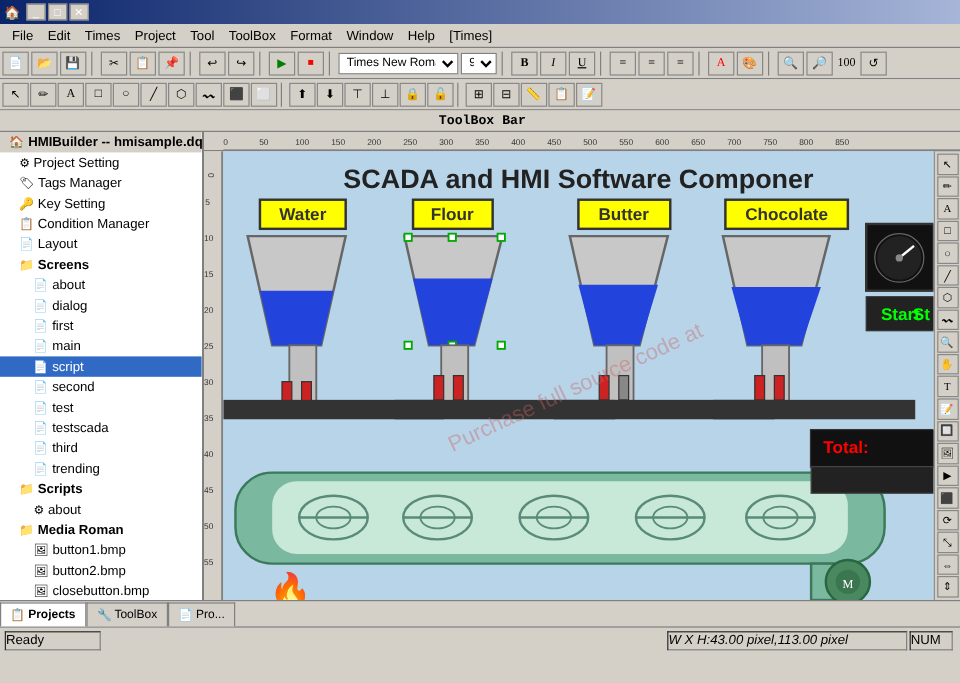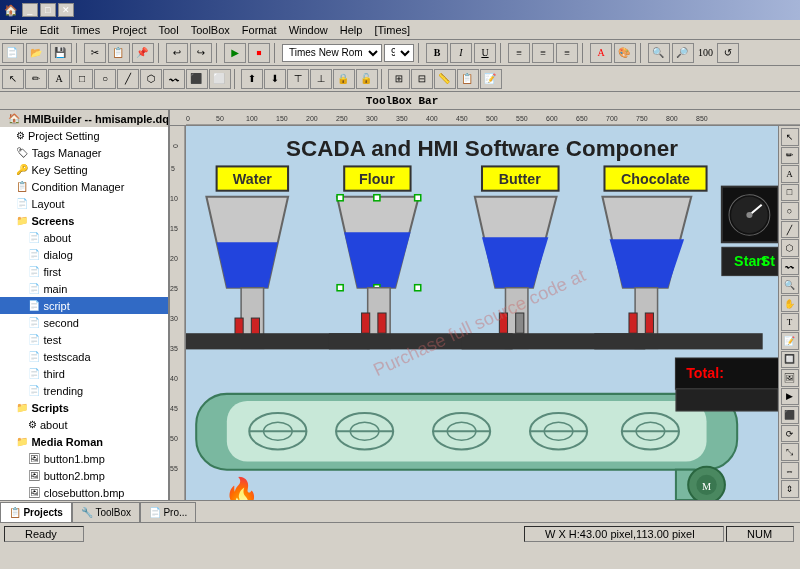--- a/index.html
+++ b/index.html
@@ -224,21 +224,21 @@
       align-items: center;
       font-family: Arial, sans-serif;
       font-size: 11px;
       padding: 0 4px;
     }
     .status-section {
       border: 1px inset #808080;
       height: 16px;
       display: flex;
       align-items: center;
-      padding: 0 20px;
+      padding: 0 0;
       margin-right: 2px;
     }
     .status-flex { flex: 1; }
 
     
     .scada-svg {
       position: absolute;
       top: 0; left: 0;
       width: 100%; height: 100%;
     }
@@ -635,19 +635,19 @@
     <span>📄</span>
     <span style="margin-left:2px;">Pro...</span>
   </div>
 </div>
 
 <div class="status-bar">
   <div class="status-section" style="width:80px;">
     <span>Ready</span>
   </div>
   <div class="status-flex"></div>
-  <div class="status-section" style="width:200px;">
+  <div class="status-section" style="width:200px;font-style:italic;">
     <span>W X H:43.00 pixel,113.00 pixel</span>
   </div>
-  <div class="status-section" style="width:68px;text-align:center;">
+  <div class="status-section" style="width:36px;text-align:center;">
     <span>NUM</span>
   </div>
 </div>
 
 </body></html>

